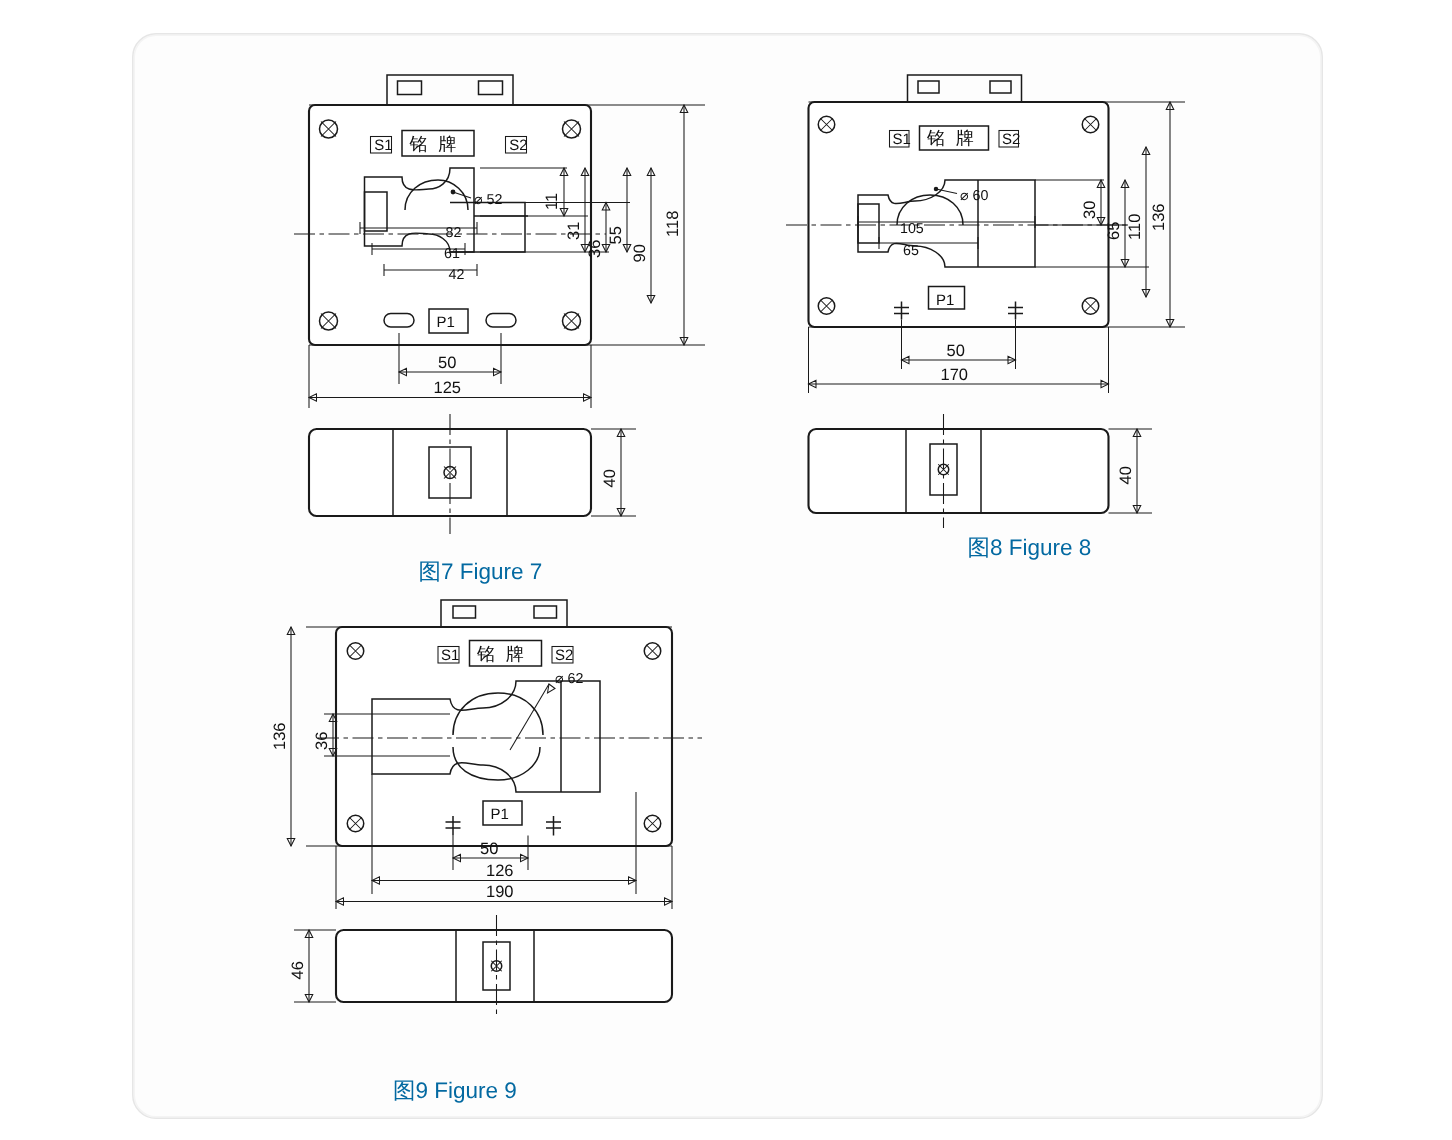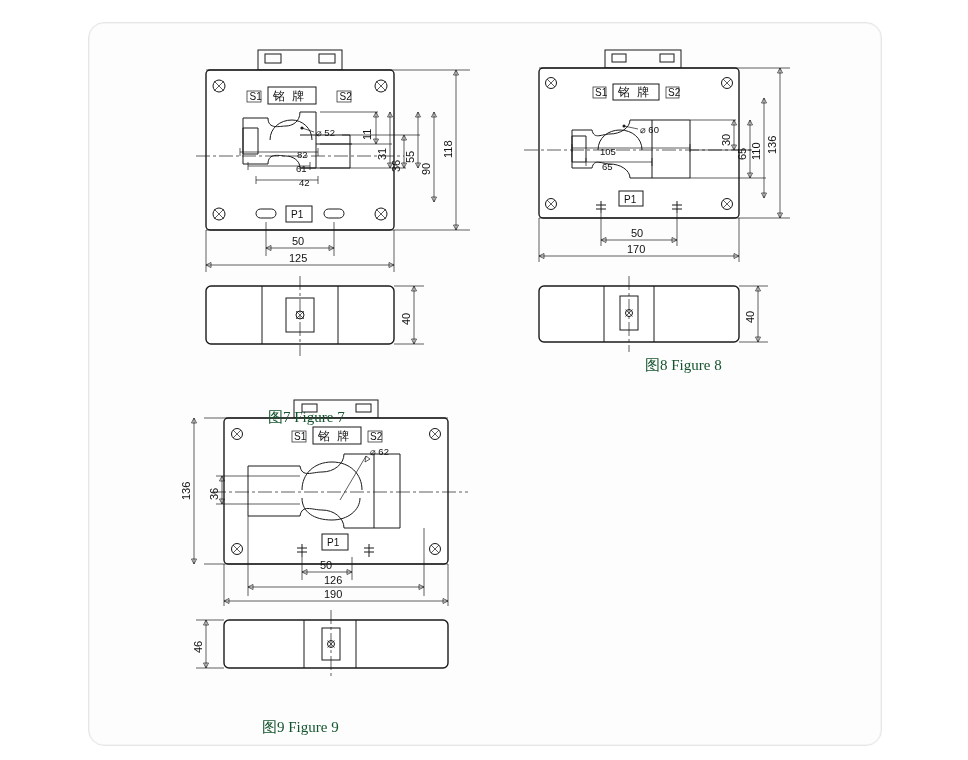--- a/index.html
+++ b/index.html
@@ -16,25 +16,25 @@
     width:792px;height:722px;
     background:#fdfdfd;
     border:1px solid #e6e6e6;
     border-radius:16px;
     box-shadow:0 0 0 1px #f4f4f4 inset;
   }
   .canvas{position:absolute;left:0;top:0;width:968px;height:760px;}
   .cap{
     position:absolute;
     font-size:15px;
-    color:#14532d;
+    color:#0369a1;
     white-space:nowrap;
-    font-family:Liberation Serif, serif;
+    font-family:Liberation Sans, sans-serif;
   }
-  .cap7{left:268px;top:372px;margin-top:36px;}
+  .cap7{left:279px;top:372px;}
   .cap8{left:645px;top:356px;}
   .cap9{left:262px;top:682px;margin-top:36px;}
   svg{display:block;}
   .ln{stroke:#1a1a1a;stroke-width:1;fill:none;}
   .ln2{stroke:#1a1a1a;stroke-width:1.4;fill:none;}
   .thin{stroke:#1a1a1a;stroke-width:0.7;fill:none;}
   .ctr{stroke:#1a1a1a;stroke-width:0.7;fill:none;stroke-dasharray:14 3 3 3;}
   .dimtxt{font-size:9.5px;font-family:"Liberation Sans", sans-serif;fill:#111;}
   .dimtxt11{font-size:11px;font-family:"Liberation Sans", sans-serif;fill:#111;}
   .lbl{font-size:10px;font-family:"Liberation Sans", sans-serif;fill:#111;}

